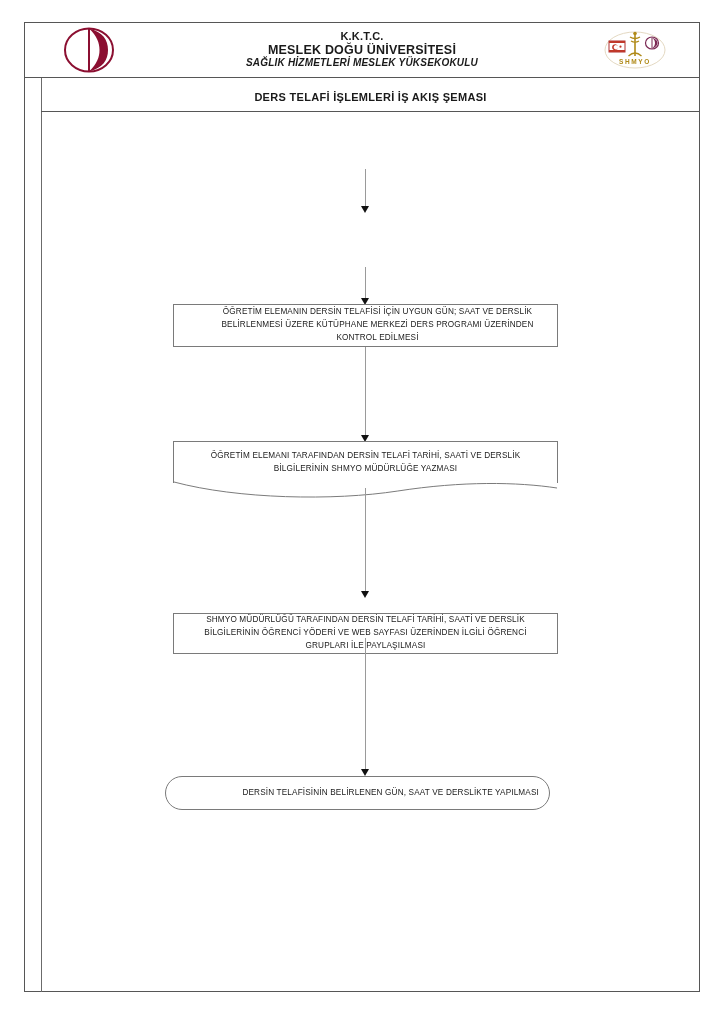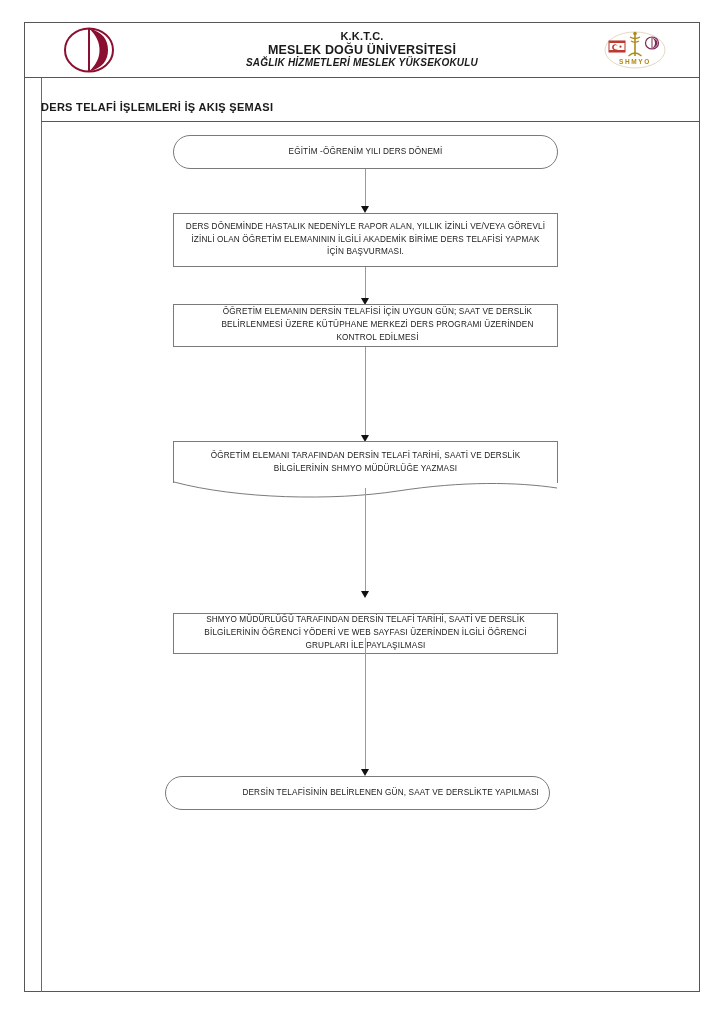--- a/index.html
+++ b/index.html
@@ -82,28 +82,29 @@
     display: flex;
     align-items: center;
     justify-content: center;
     flex: none;
   }
 
   
   .subtitle-band {
     position: absolute;
     left: 41px;
-    top: 92px;
+    top: 82px;
     width: 659px;
     height: 30px;
     border-bottom: 1px solid #565656;
     border-right: 0;
     box-sizing: border-box;
     display: flex;
     align-items: center;
+    justify-content: center;
   }
   .subtitle-band .sub-text {
     font-size: 11px;
     font-weight: bold;
     letter-spacing: .3px;
   }
 
   
   .flow {
     position: absolute;
@@ -220,30 +221,24 @@
       </svg>
     </div>
   </div>
 
   <div class="subtitle-band">
     <span class="sub-text">DERS TELAFİ İŞLEMLERİ İŞ AKIŞ ŞEMASI</span>
   </div>
 
   <div class="flow">
 
-    <div class="node terminator" style="left:132px; top:27px; width:385px; height:34px;">
-      <span class="node-text">EĞİTİM -ÖĞRENİM YILI DERS DÖNEMİ</span>
-    </div>
 
     <div class="conn" style="left:324px; top:61px; height:39px;"></div>
     <div class="arrowhead" style="left:320px; top:98px;"></div>
 
-    <div class="node process" style="left:132px; top:105px; width:385px; height:54px;">
-      <span class="node-text">DERS DÖNEMİNDE HASTALIK NEDENİYLE RAPOR ALAN, YILLIK İZİNLİ VE/VEYA GÖREVLİ İZİNLİ OLAN ÖĞRETİM ELEMANININ İLGİLİ AKADEMİK BİRİME DERS TELAFİSİ YAPMAK İÇİN BAŞVURMASI.</span>
-    </div>
 
     <div class="conn" style="left:324px; top:159px; height:33px;"></div>
     <div class="arrowhead" style="left:320px; top:190px;"></div>
 
     <div class="node process" style="left:132px; top:196px; width:385px; height:43px;padding-left:24px;">
       <span class="node-text">ÖĞRETİM ELEMANIN DERSİN TELAFİSİ İÇİN UYGUN GÜN; SAAT VE DERSLİK BELİRLENMESİ ÜZERE KÜTÜPHANE MERKEZİ DERS PROGRAMI ÜZERİNDEN KONTROL EDİLMESİ</span>
     </div>
 
     <div class="conn" style="left:324px; top:239px; height:91px;"></div>
     <div class="arrowhead" style="left:320px; top:327px;"></div>

